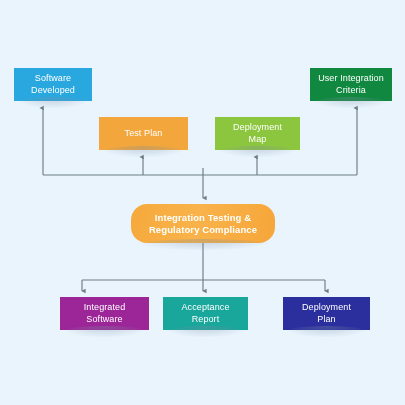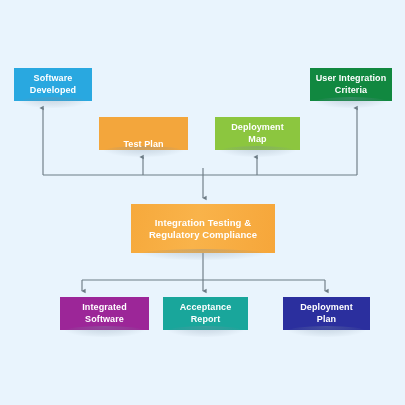--- a/index.html
+++ b/index.html
@@ -31,21 +31,20 @@
     position: absolute;
     box-sizing: border-box;
     display: flex;
     align-items: center;
     justify-content: center;
     text-align: center;
     color: #ffffff;
     line-height: 1.25;
     letter-spacing: .1px;
     z-index: 3;
-    font-weight: bold;
   }
   .node .txt {
     display: block;
     padding: 0 4px;
     white-space: pre-line;
   }
   
   .node::after {
     content: "";
     position: absolute;
@@ -64,37 +63,37 @@
   
   #n-software-developed {
     left: 14px;  top: 68px;  width: 78px;  height: 33px;
     background: #29a8e0;
     font-size: 9px;
   }
   #n-test-plan {
     left: 99px;  top: 117px; width: 89px;  height: 33px;
     background: #f3a63c;
     font-size: 9px;
-    align-items: flex-end;
   }
   #n-deployment-map {
     left: 215px; top: 117px; width: 85px;  height: 33px;
     background: #8cc63f;
     font-size: 9px;
   }
   #n-user-acceptance {
     left: 310px; top: 68px;  width: 82px;  height: 33px;
     background: #118840;
     font-size: 9px;
   }
   #n-integration {
-    left: 131px; top: 204px; width: 144px; height: 49px;
+    left: 131px; top: 204px; width: 144px; height: 39px;
     background: linear-gradient(100deg, #f6a93c 0%, #f9b34a 45%, #f6a63a 100%);
     font-size: 9.5px;
     font-weight: bold;
+    border-radius: 16px;
   }
   #n-integrated-software {
     left: 60px;  top: 297px; width: 89px;  height: 33px;
     background: #9c2698;
     font-size: 9px;
   }
   #n-acceptance-report {
     left: 163px; top: 297px; width: 85px;  height: 33px;
     background: #19a69b;
     font-size: 9px;

